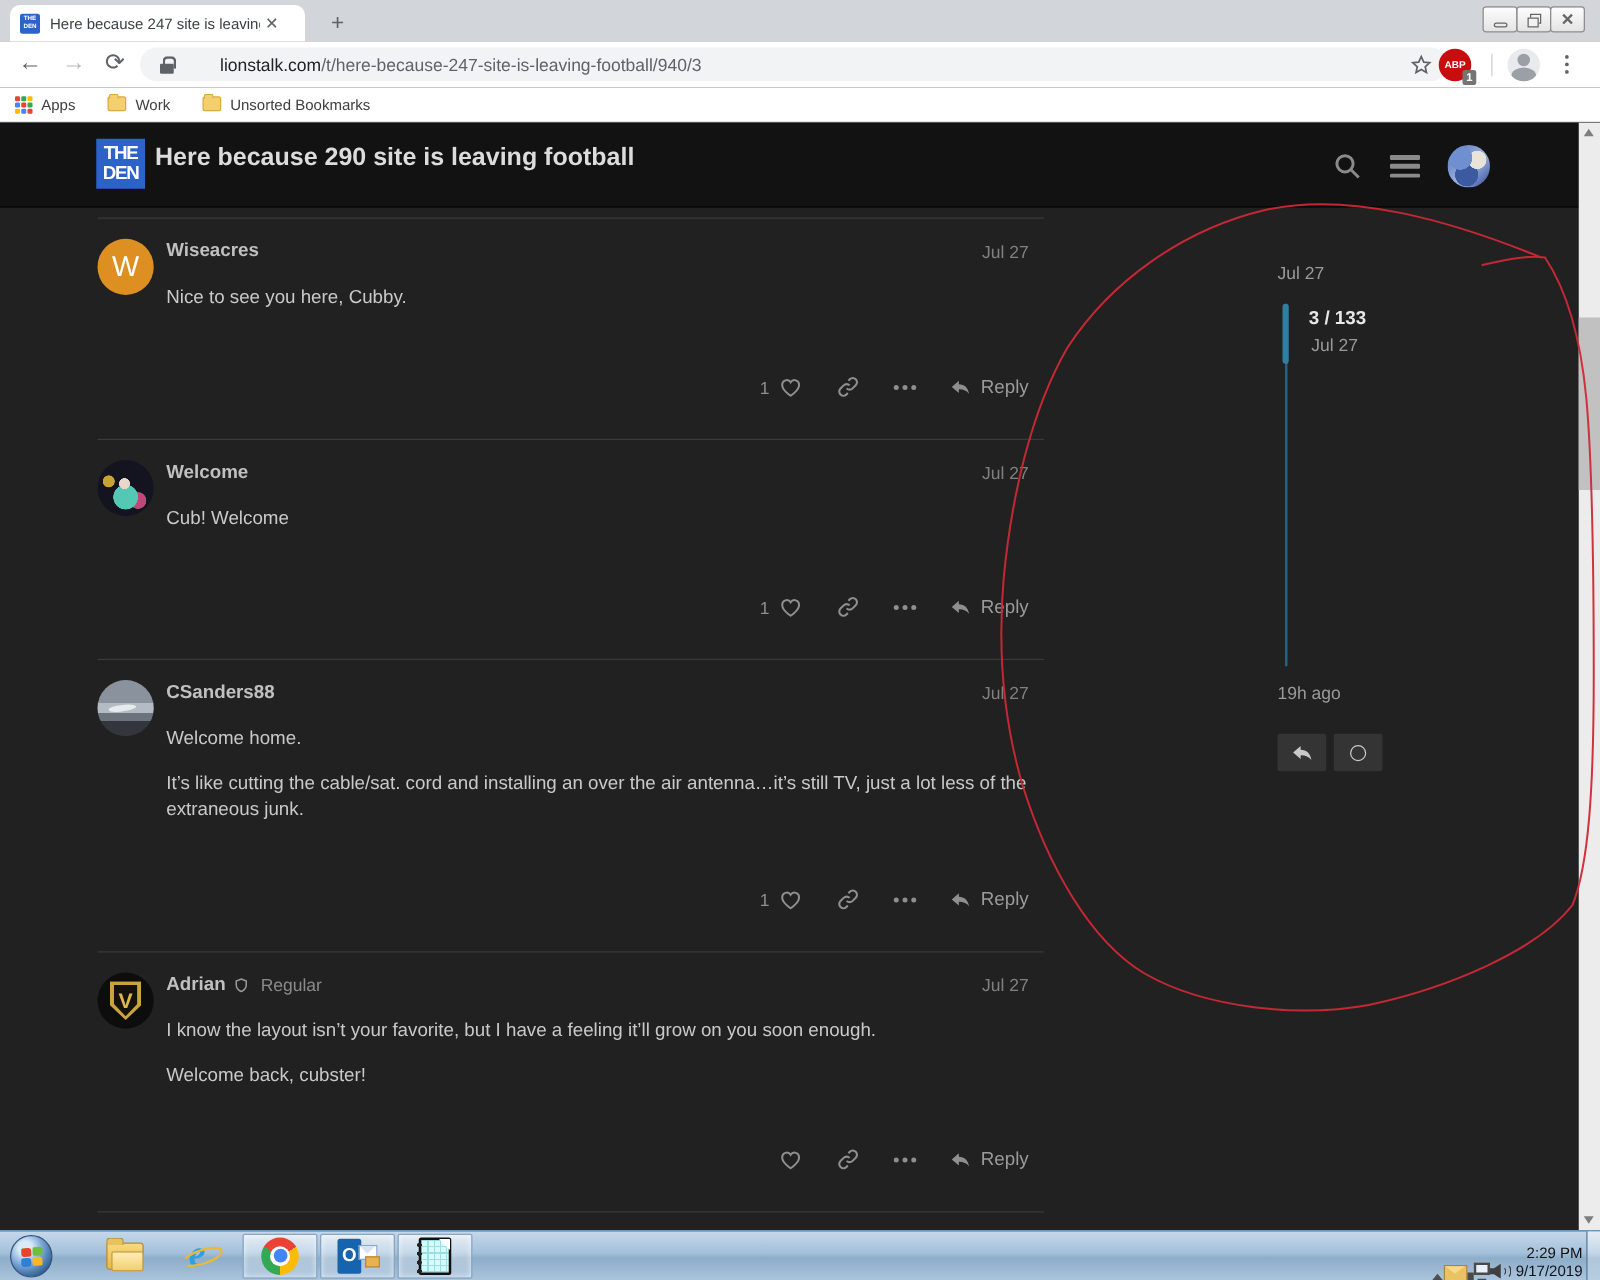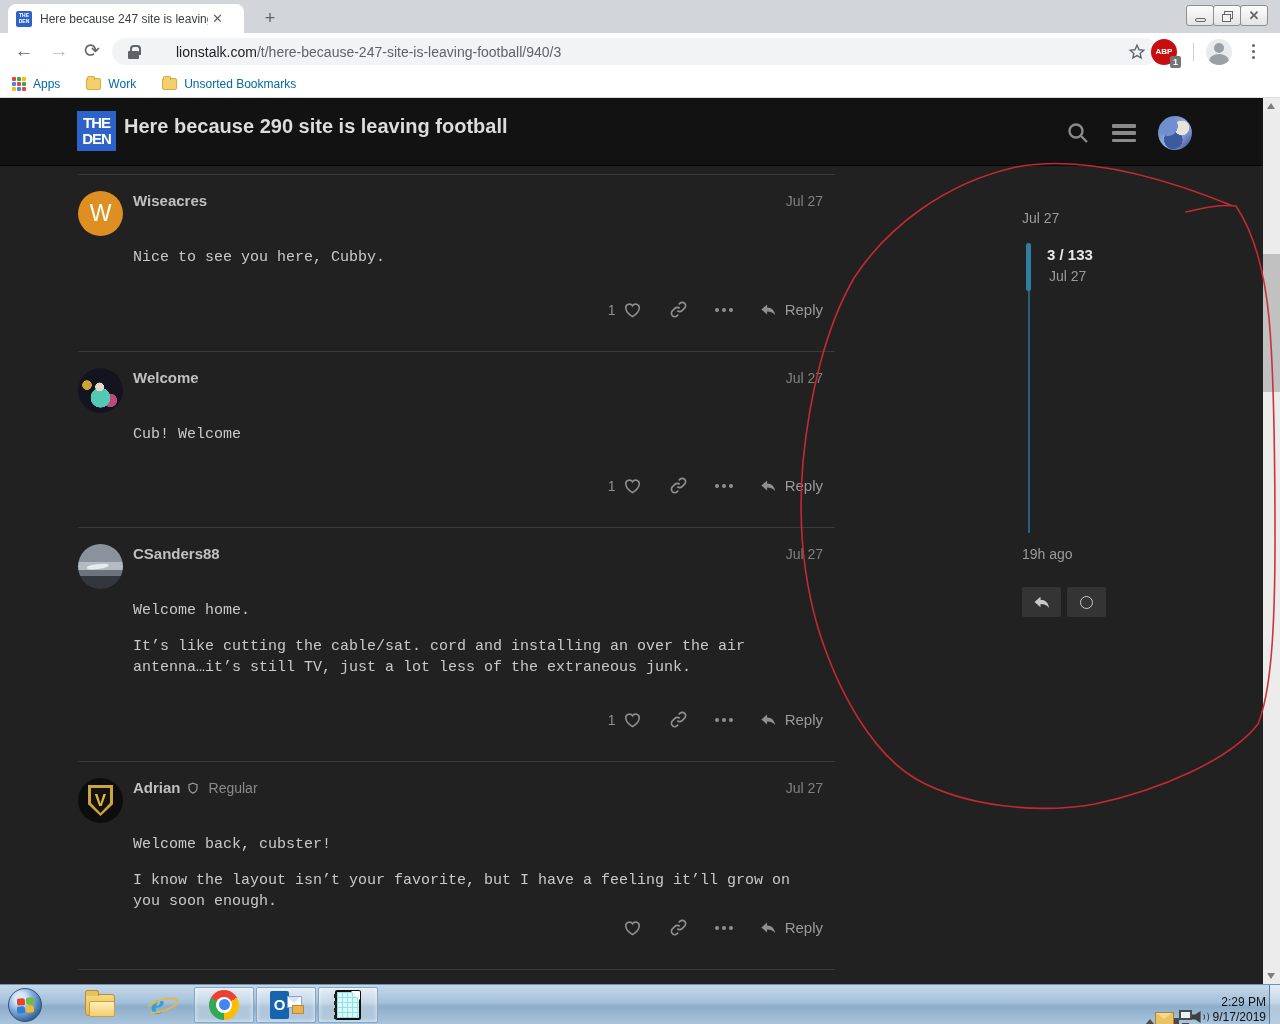--- a/index.html
+++ b/index.html
@@ -49,21 +49,21 @@
     padding:0 3px;border-radius:2px;line-height:12px;}
   .ext-sep{width:1px;height:18px;background:#d0d0d0;margin:0 12px 0 16px;}
   .profile{width:26px;height:26px;border-radius:50%;background:#e8eaed;position:relative;overflow:hidden;}
   .profile::before{content:"";position:absolute;left:8px;top:4px;width:10px;height:10px;border-radius:50%;background:#9aa0a6;}
   .profile::after{content:"";position:absolute;left:3px;top:15px;width:20px;height:14px;border-radius:50%;background:#9aa0a6;}
   .kebab{width:18px;display:flex;flex-direction:column;align-items:center;gap:3px;margin-left:12px;}
   .kebab i{width:3px;height:3px;border-radius:50%;background:#5f6368;}
 
   .bookmarksbar{position:absolute;top:70px;left:0;width:1280px;height:28px;background:#fff;
     border-bottom:1px solid #dadce0;display:flex;align-items:center;padding-left:12px;}
-  .bm{display:flex;align-items:center;margin-right:26px;font-size:12px;color:#0369a1;}
+  .bm{display:flex;margin-right:26px;font-size:12px;color:#404040;}
   .apps-grid{width:14px;height:14px;display:grid;grid-template-columns:repeat(3,4px);
     grid-template-rows:repeat(3,4px);gap:1px;margin-right:7px;}
   .apps-grid i{border-radius:1px;}
   .bm-folder{width:15px;height:12px;background:#f3cf6e;border:1px solid #d9ab3c;border-radius:2px;
     position:relative;margin-right:7px;}
   .bm-folder::before{content:"";position:absolute;left:0;top:-3px;width:6px;height:3px;background:#f3cf6e;
     border:1px solid #d9ab3c;border-bottom:none;border-radius:2px 2px 0 0;}
 
   
   .page{position:absolute;top:98px;left:0;width:1280px;height:886px;background:#212121;overflow:hidden;}
@@ -99,21 +99,21 @@
     background:#caa43c;clip-path:polygon(0 0,100% 0,100% 62%,50% 100%,0 62%);}
   .avatar-knight .shield::before{content:"";position:absolute;left:3px;top:3px;right:3px;bottom:3px;
     background:#15120a;clip-path:polygon(0 0,100% 0,100% 60%,50% 100%,0 60%);}
   .avatar-knight .vee{position:absolute;left:14px;top:13px;width:17px;height:17px;color:#e0b84a;
     font-weight:bold;font-size:17px;text-align:center;}
   .post-head{position:absolute;left:55px;top:17px;right:12px;display:flex;align-items:center;justify-content:center;}
   .author{font-size:15px;font-weight:bold;color:#c0c0c0;}
   .badge-shield{width:12px;height:14px;color:#9a9a9a;margin-left:6px;}
   .user-title{font-size:14px;color:#8a8a8a;margin-left:10px;}
   .post-date{margin-left:auto;font-size:14px;color:#808080;}
-  .post-body{position:absolute;left:55px;top:72px;width:692px;font-family:Liberation Mono, monospace;}
+  .post-body{position:absolute;left:55px;top:52px;width:692px;}
   .post-body p{margin:0 0 15px;font-size:15px;line-height:21px;color:#c9c9c9;}
   .post-body p:empty{display:none;}
   .post-actions{position:absolute;right:12px;bottom:32px;display:flex;align-items:center;gap:27px;color:#8f8f8f;}
   .like{display:flex;align-items:center;gap:7px;font-size:14px;color:#8f8f8f;}
   .icon-heart,.icon-link{width:19px;height:19px;color:#8f8f8f;}
   .icon-dots{display:flex;gap:3px;}
   .icon-dots i{width:4px;height:4px;border-radius:50%;background:#8f8f8f;}
   .reply-btn{display:flex;align-items:center;gap:8px;font-size:15px;color:#9a9a9a;}
   .icon-reply{width:17px;height:17px;color:#8f8f8f;}
 
@@ -431,22 +431,22 @@
         </div>
         <div class="post-head">
           <span class="author">Adrian</span>
           <svg class="badge-shield" viewBox="0 0 24 24" fill="none" stroke="currentColor" stroke-width="2.4">
               <path d="M12 2.5l8 3v6c0 5-3.4 8.9-8 10.8C7.4 20.4 4 16.5 4 11.5v-6z"></path>
             </svg>
           <span class="user-title">Regular</span>
           <span class="post-date">Jul 27</span>
         </div>
         <div class="post-body">
+          <p>I know the layout isn’t your favorite, but I have a feeling it’ll grow on you soon enough.</p>
           <p>Welcome back, cubster!</p>
-          <p>I know the layout isn’t your favorite, but I have a feeling it’ll grow on you soon enough.</p>
         </div>
         <div class="post-actions">
           <div class="like">
             <span></span>
             <svg class="icon-heart" viewBox="0 0 24 24" fill="none" stroke="currentColor" stroke-width="2">
                 <path d="M12 21s-8.5-5.6-8.5-11a4.6 4.6 0 0 1 8.5-2.6A4.6 4.6 0 0 1 20.5 10c0 5.4-8.5 11-8.5 11z"></path>
               </svg>
           </div>
           <svg class="icon-link" viewBox="0 0 24 24" fill="none" stroke="currentColor" stroke-width="2.1">
               <path d="M10.5 13.5a4.2 4.2 0 0 0 6 0l3.2-3.2a4.2 4.2 0 1 0-6-6l-1.4 1.4"></path>

